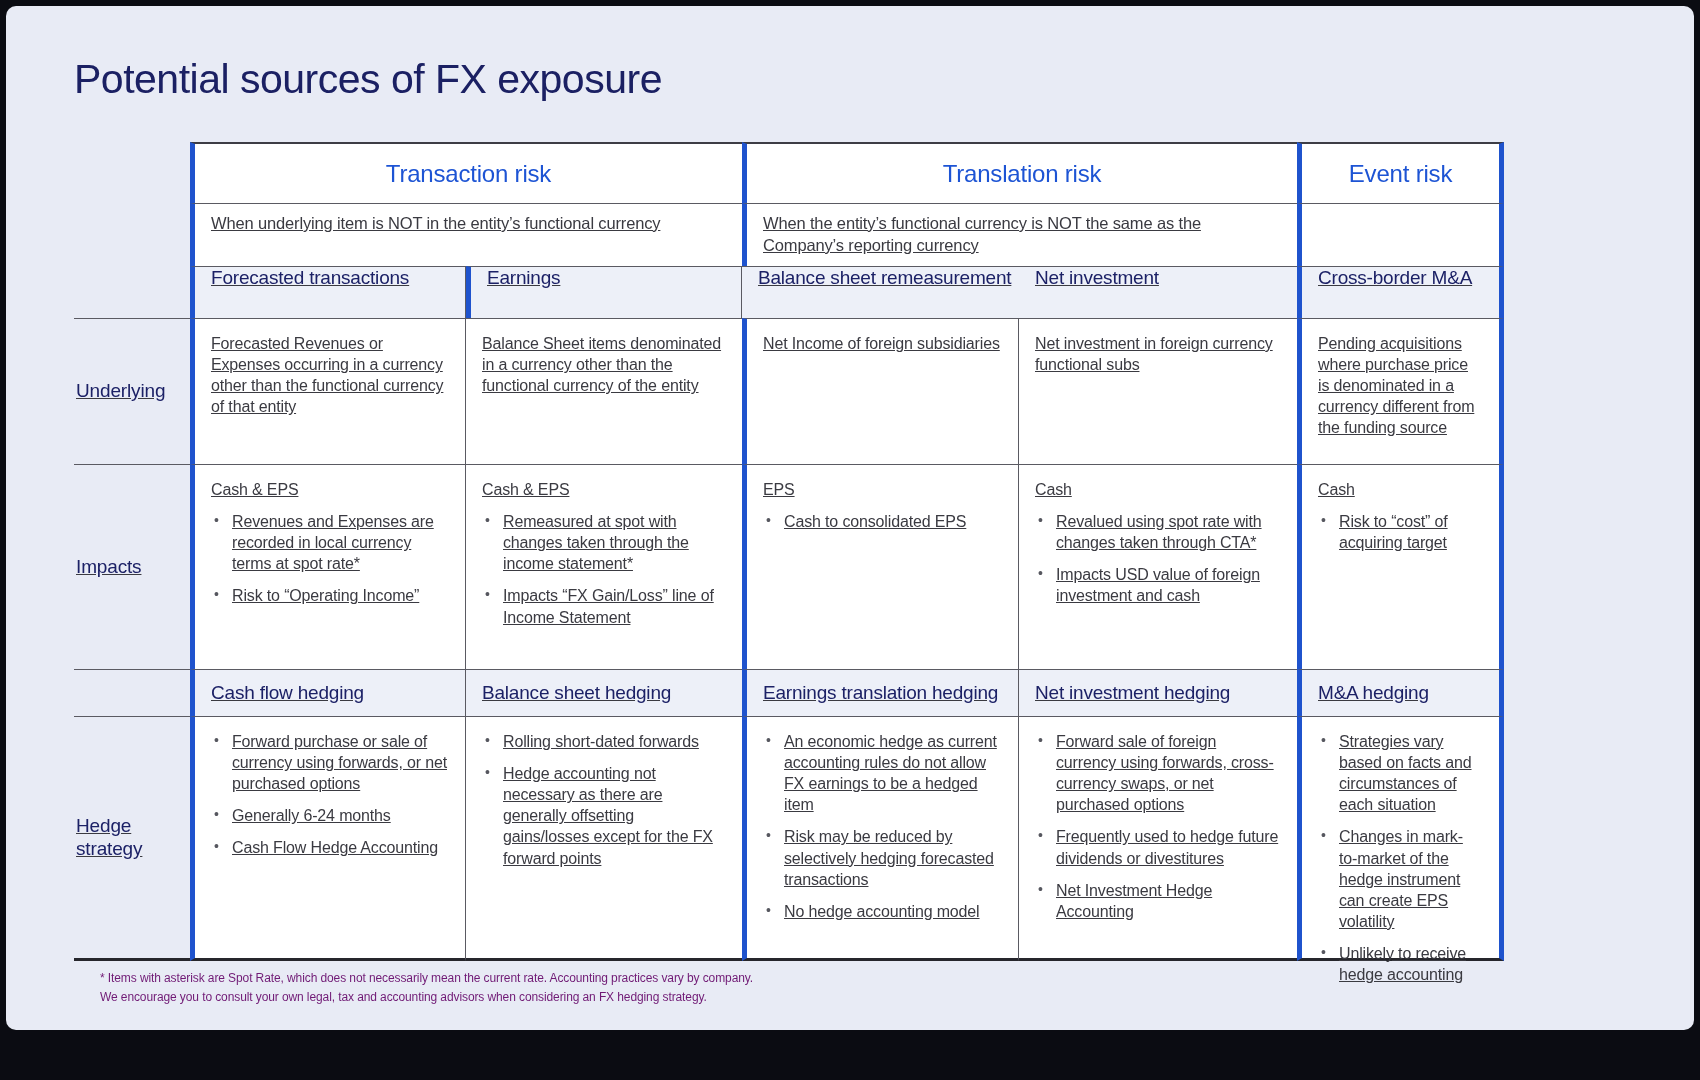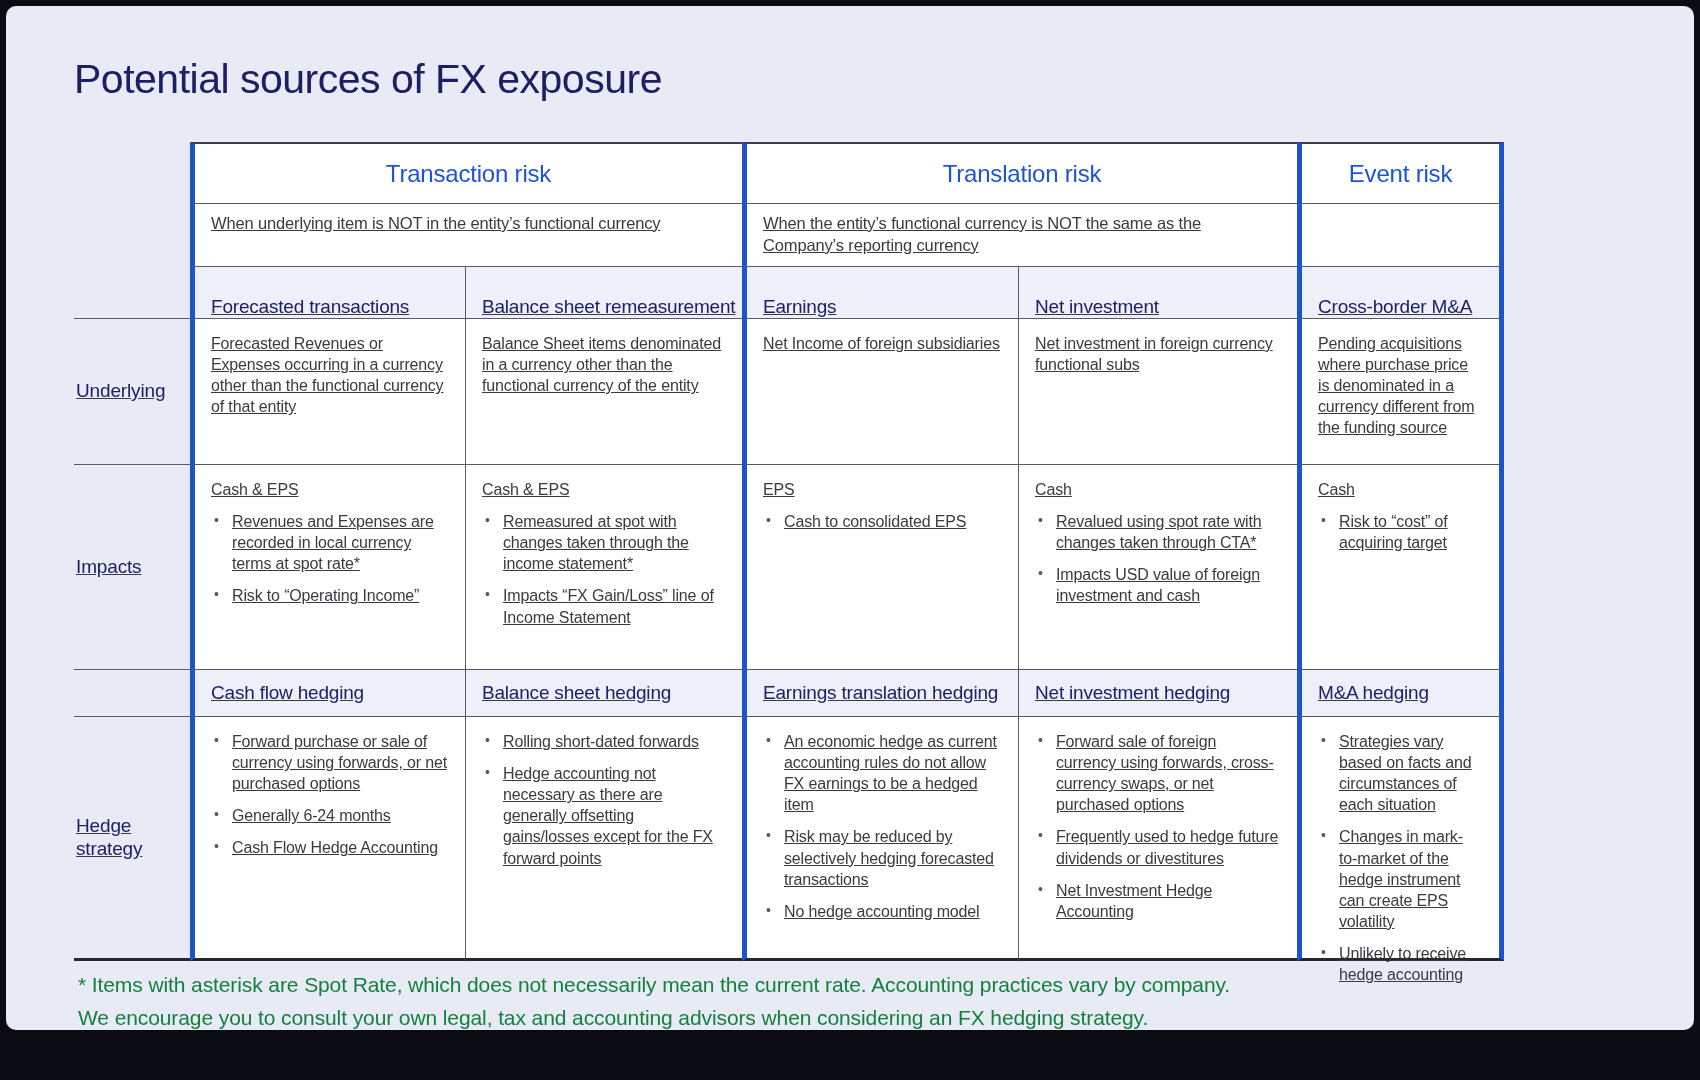--- a/index.html
+++ b/index.html
@@ -34,29 +34,29 @@
   .bl-blue{border-left:5px solid var(--blue);}
   .br-blue{border-right:5px solid var(--blue);}
   .bt-dark{border-top:2px solid var(--line-dark);}
   .bt-thin{border-top:1.5px solid var(--line-gray);text-decoration:underline;}
   .bb-dark{border-bottom:3px solid #26262c;}
   .br-gray{border-right:1px solid var(--line-gray);}
 
   .risk-title{display:flex;align-items:center;justify-content:center;}
   .risk-title .t{font-size:24px;color:#1d54d4;letter-spacing:-0.2px;}
   .subtitle{padding:9px 16px 0 16px;line-height:1.32;font-size:16.5px;}
-  .colhead{background:var(--hdr-bg);display:flex;align-items:flex-end;padding-left:16px;}
+  .colhead{background:var(--hdr-bg);display:flex;align-items:flex-start;padding-left:16px;}
   .colhead .t,.hedgename .t{font-size:19px;color:var(--navy);font-weight:500;letter-spacing:-0.2px;}
   .hedgename{background:var(--hdr-bg);display:flex;align-items:center;padding-left:16px;}
   .body-cell{padding:14px 18px 0 16px;line-height:1.32;}
   .lead{margin-bottom:11px;}
   .bullet{position:relative;padding-left:21px;margin-bottom:11px;}
   .bullet::before{content:"\2022";position:absolute;left:3px;top:0;color:#56575f;font-size:14px;}
 
-  .footnotes{position:absolute;left:72px;top:963px;font-size:21px;color:#15803d;line-height:1.55;letter-spacing:-0.1px;}
+  .footnotes{position:absolute;left:94px;top:963px;font-size:12px;color:#701a75;line-height:1.55;letter-spacing:-0.1px;}
 </style>
 </head>
 <body>
 
 <div class="canvas">
 
   <h1 class="page-title">Potential sources of FX exposure</h1>
 
   <div class="fx-table">
 
@@ -73,25 +73,25 @@
 
     <div class="gutter"></div>
     <div class="cell subtitle span2 bl-blue bt-thin">When underlying item is NOT in the entity’s functional currency</div>
     <div class="cell subtitle span2 bl-blue bt-thin">When the entity’s functional currency is NOT the same as the Company’s reporting currency</div>
     <div class="cell subtitle bl-blue br-blue bt-thin"></div>
 
     <div class="gutter"></div>
     <div class="cell colhead bl-blue bt-thin br-gray">
       <span class="t">Forecasted transactions</span>
     </div>
+    <div class="cell colhead bl-blue bt-thin br-gray">
+      <span class="t">Earnings</span>
+    </div>
     <div class="cell colhead bt-thin">
       <span class="t">Balance sheet remeasurement</span>
-    </div>
-    <div class="cell colhead bl-blue bt-thin br-gray">
-      <span class="t">Earnings</span>
     </div>
     <div class="cell colhead bt-thin">
       <span class="t">Net investment</span>
     </div>
     <div class="cell colhead bl-blue br-blue bt-thin">
       <span class="t">Cross-border M&amp;A</span>
     </div>
 
     <div class="gutter bt-thin">
       <span class="rl">Underlying</span>

